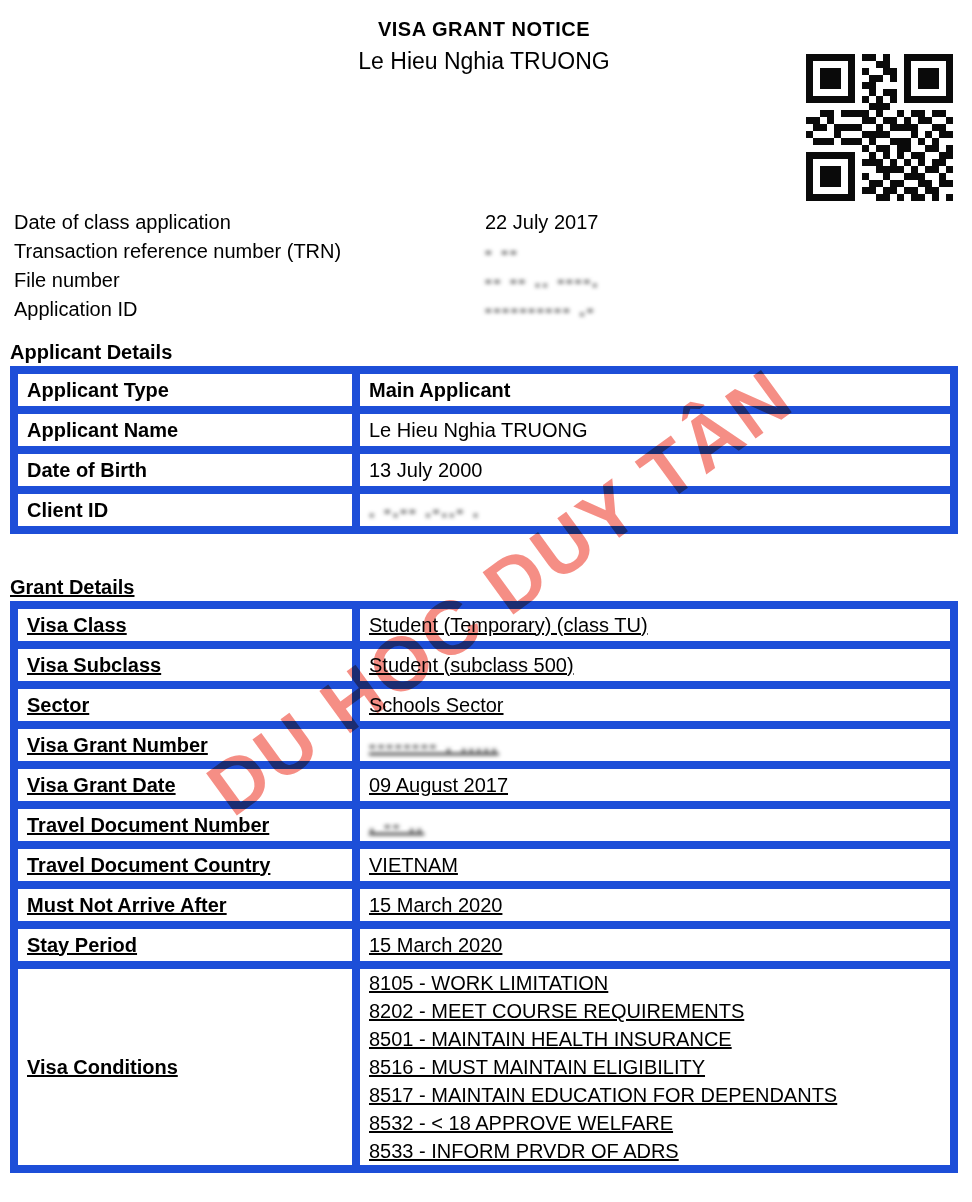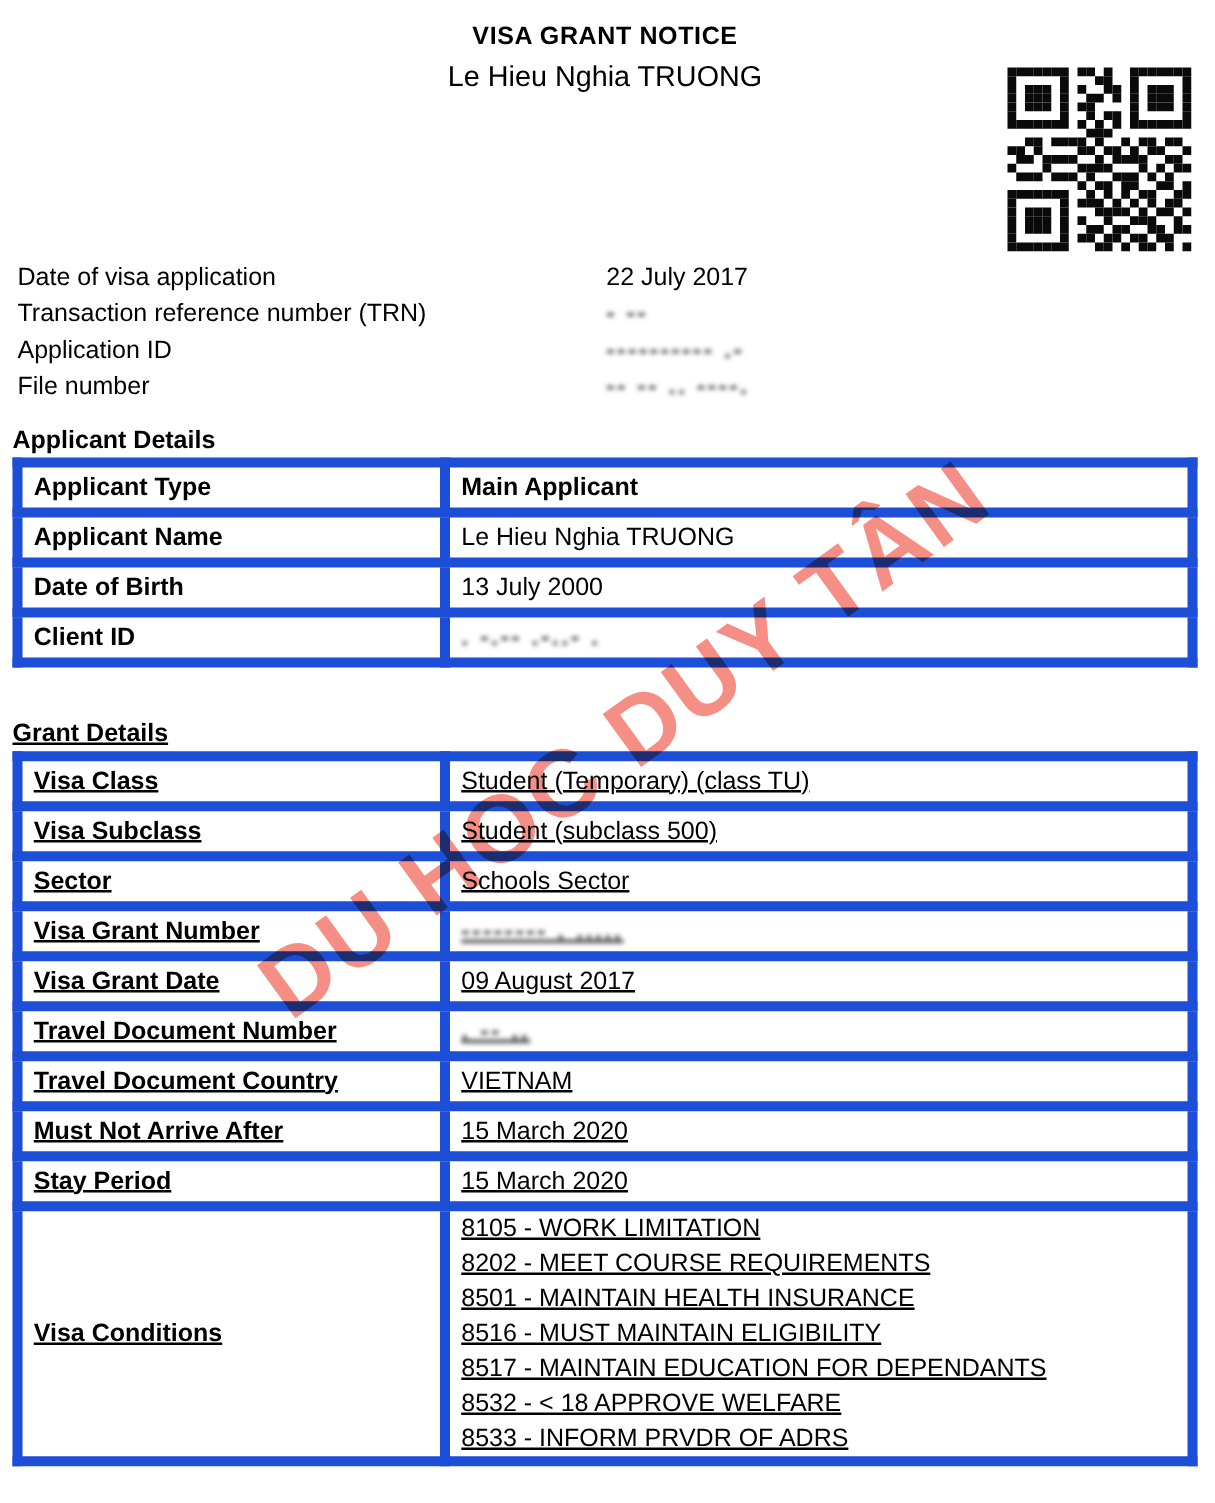--- a/index.html
+++ b/index.html
@@ -514,37 +514,37 @@
       <div class="m"></div>
       <div class="m on"></div>
       <div class="m"></div>
       <div class="m on"></div>
     </div>
 
   <section class="app-details">
     <div class="app-rows">
 
         <div class="app-row">
-          <span class="a-label">Date of visa application</span>
+          <span class="a-label">Date of class application</span>
           <span class="a-value val-text">22 July 2017</span>
         </div>
 
         <div class="app-row redacted">
           <span class="a-label">Transaction reference number (TRN)</span>
           <span class="a-value val-text">- --</span>
         </div>
 
         <div class="app-row redacted">
+          <span class="a-label">File number</span>
+          <span class="a-value val-text">-- -- .. ----.</span>
+        </div>
+
+        <div class="app-row redacted">
           <span class="a-label">Application ID</span>
           <span class="a-value val-text">---------- .-</span>
-        </div>
-
-        <div class="app-row redacted">
-          <span class="a-label">File number</span>
-          <span class="a-value val-text">-- -- .. ----.</span>
         </div>
       </div>
   </section>
 
   <section class="applicant-sec">
     <div class="sec-heading tbl">Applicant Details</div>
     <table class="dtable">
       <colgroup>
           <col class="c1">
           <col>

